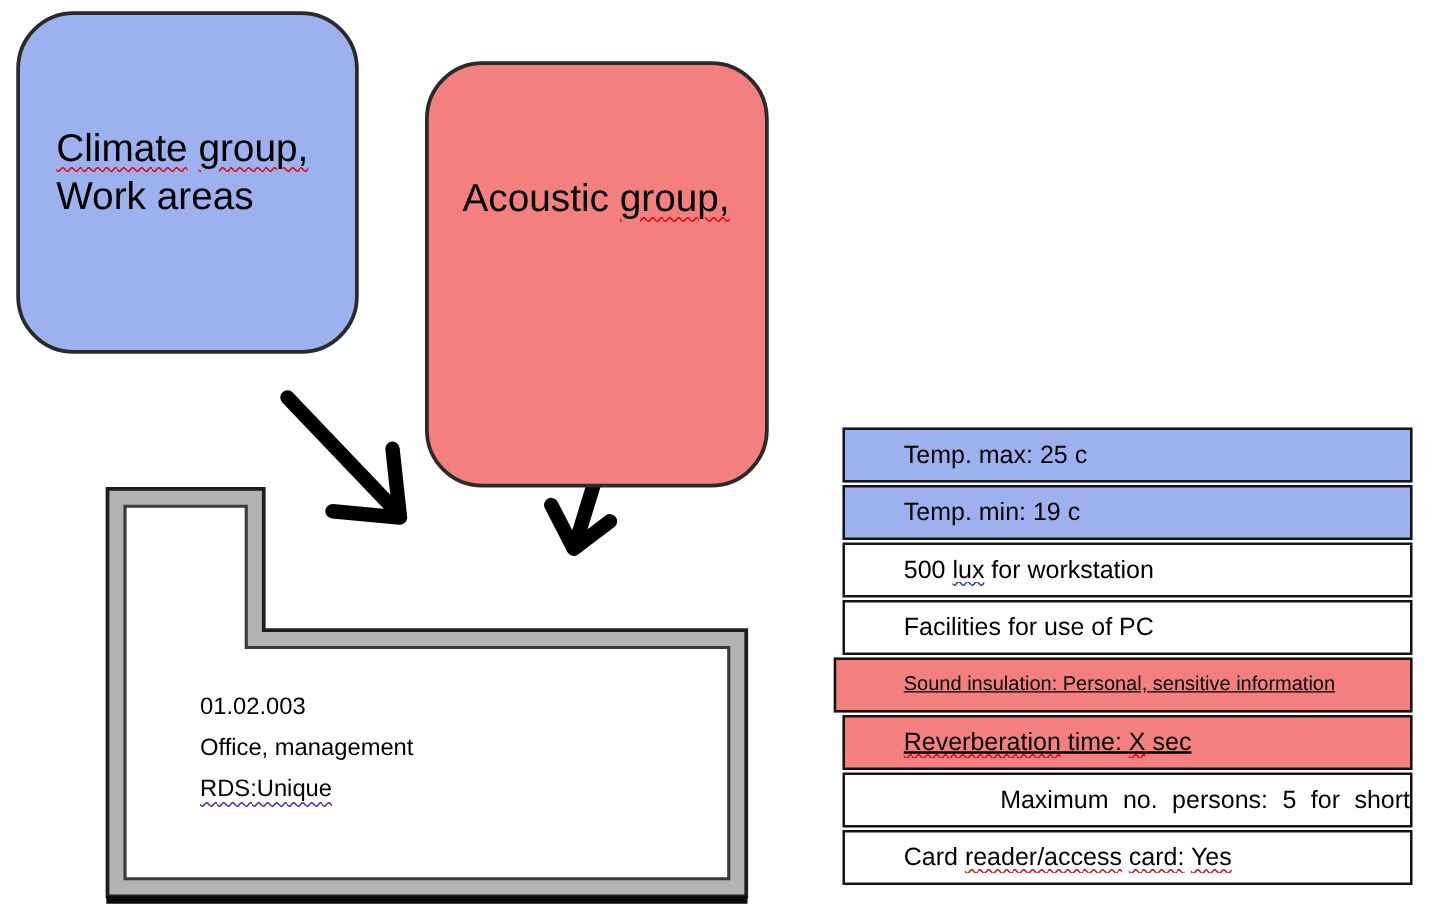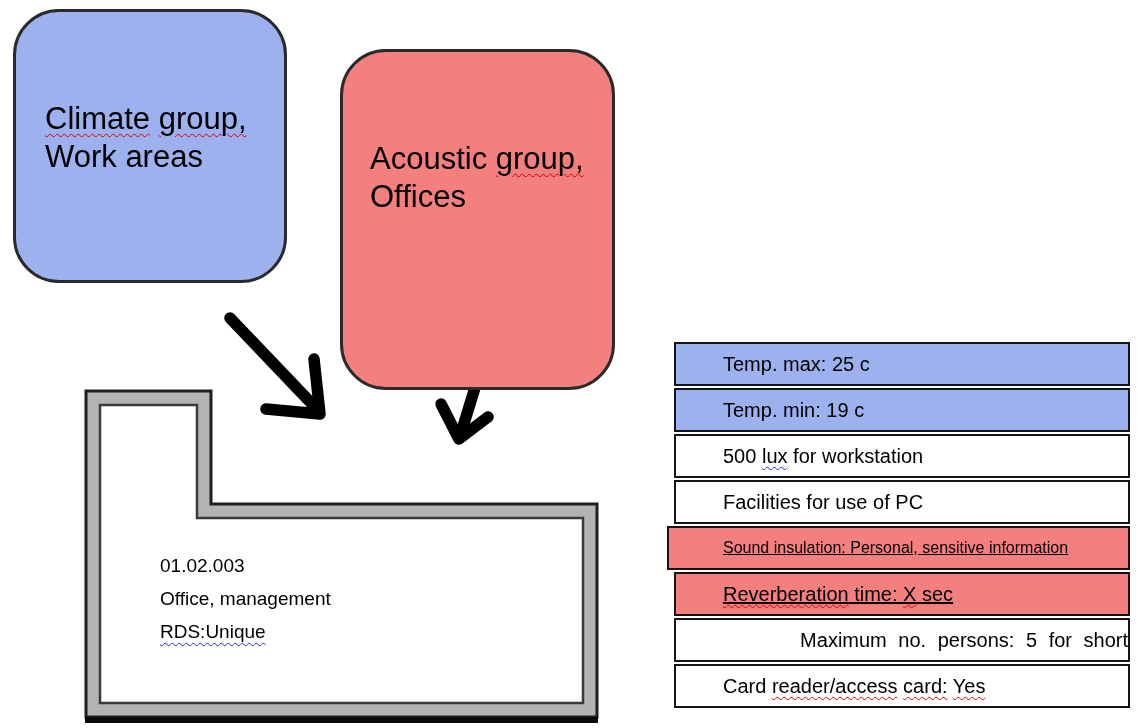--- a/index.html
+++ b/index.html
@@ -120,21 +120,20 @@
   <div class="gbox blue">
     <div class="gbox-text">
       <div><span class="wavy-red">Climate</span><span> </span><span class="wavy-red">group,</span></div>
       <div><span>Work areas</span></div>
     </div>
   </div>
 
   <div class="gbox red">
     <div class="gbox-text">
       <div><span>Acoustic </span><span class="wavy-red">group,</span></div>
-      <div><span>Offices</span></div>
     </div>
   </div>
 
   <div class="room-label">
     <div><span>01.02.003</span></div>
     <div><span>Office, management</span></div>
     <div><span class="wavy-blue">RDS:Unique</span></div>
   </div>
 
   <div class="spec-table">

